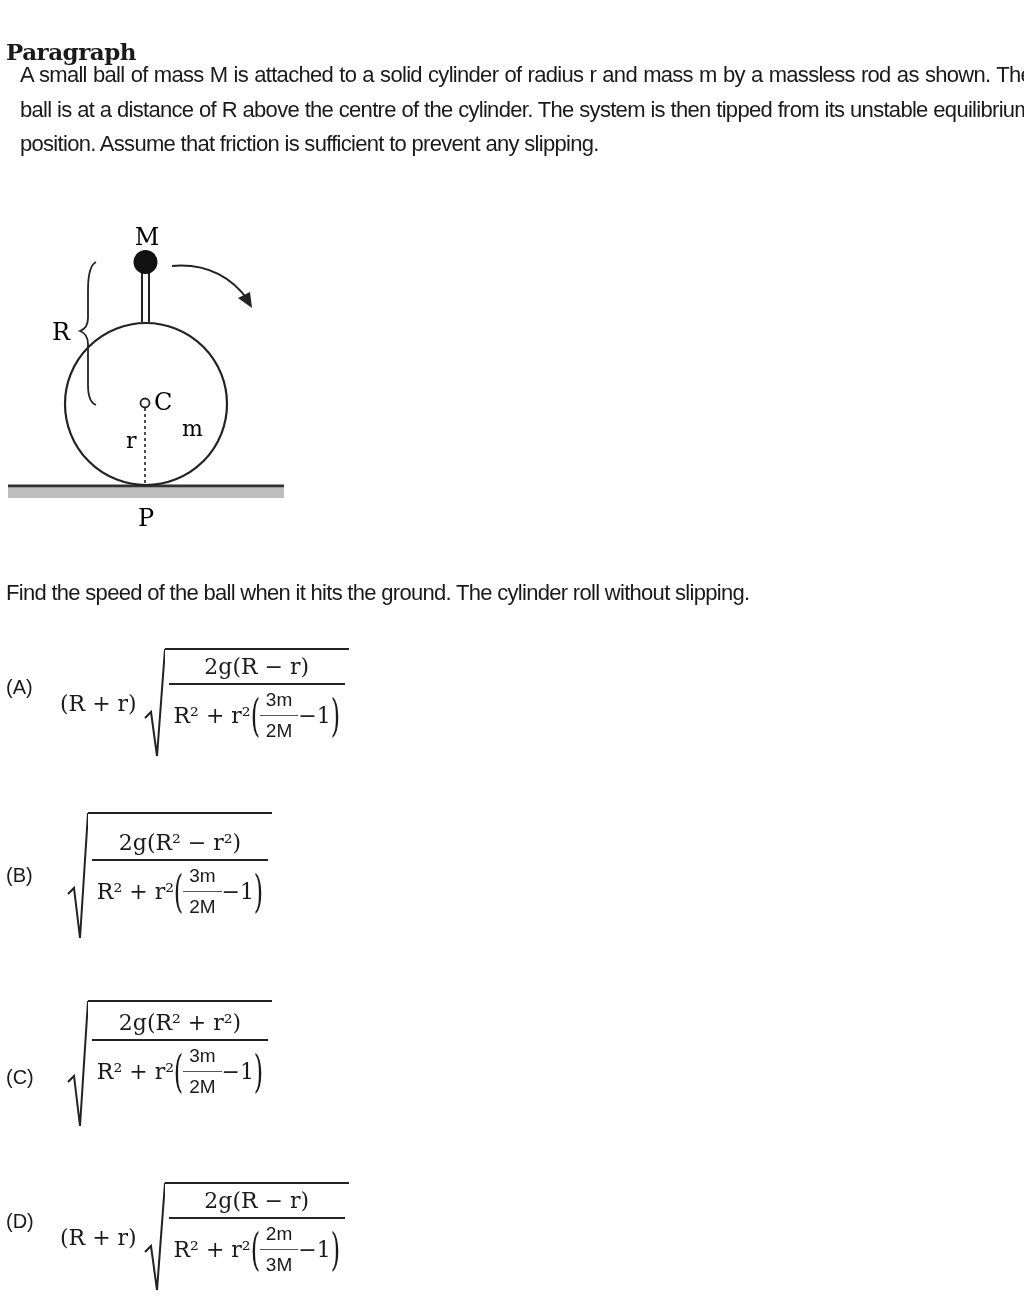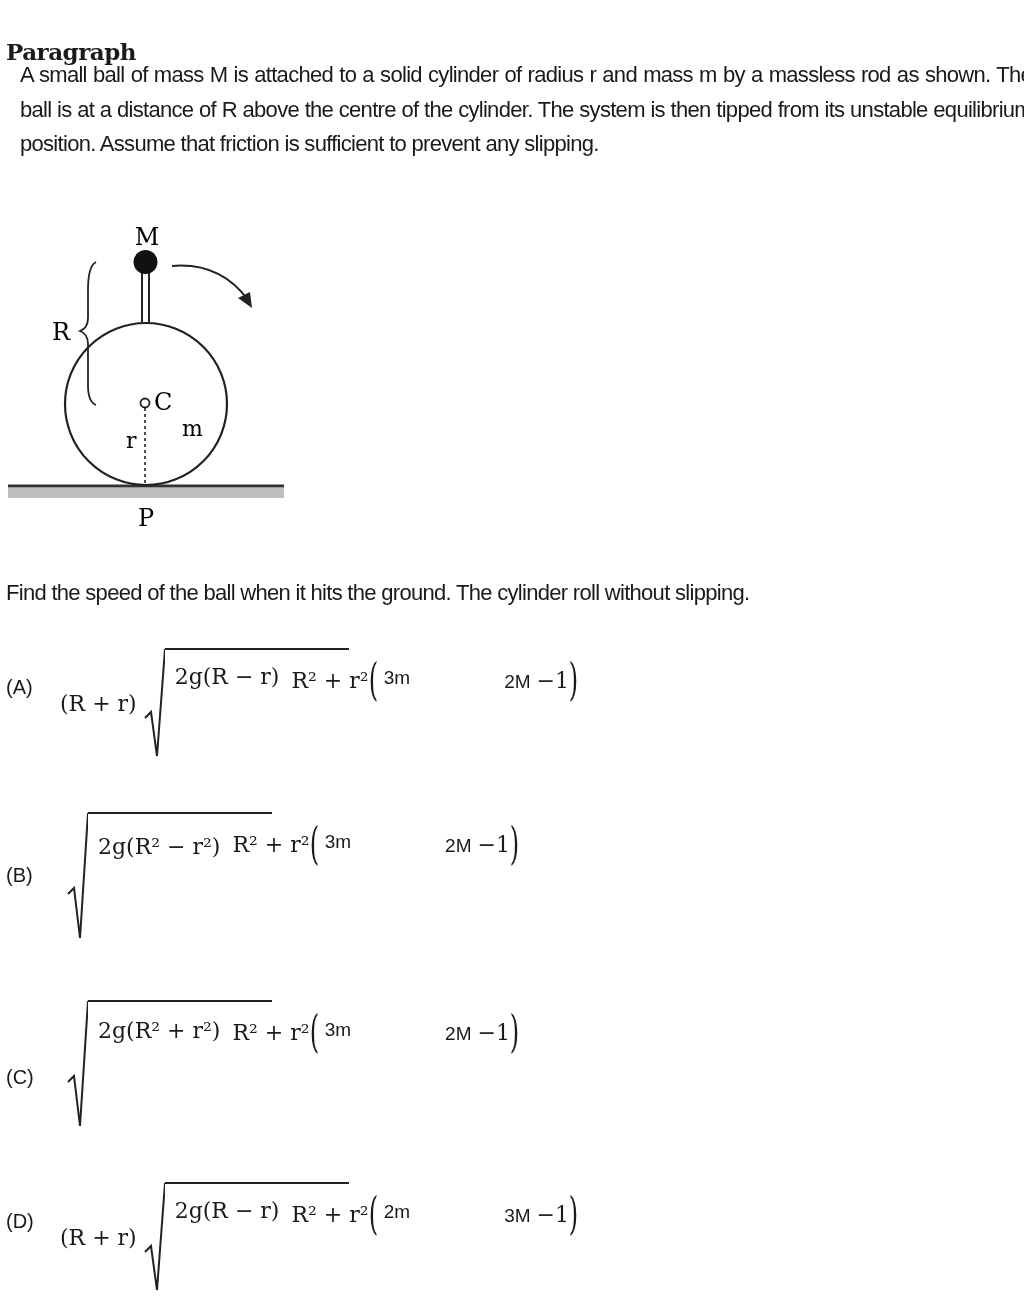--- a/index.html
+++ b/index.html
@@ -11,25 +11,25 @@
           line-height:34.5px; letter-spacing:-0.7px; text-align:justify; }
   .figure { position:absolute; left:0; top:210px; width:300px; height:330px; }
   .question { position:absolute; left:6px; top:580px; font-size:22px; letter-spacing:-0.7px; }
   .opt { position:absolute; left:6px; }
   .opt-label { position:absolute; left:0; font-size:20px; }
   .math { position:absolute; font-family:"DejaVu Serif", "Liberation Serif", serif; font-size:22px; }
   .mrow { display:flex; align-items:center; white-space:nowrap; }
   .sqrt { display:flex; align-items:stretch; }
   .sqrt-sign { width:22px; position:relative; }
   .sqrt-body { border-top:2px solid #222; padding:4px 4px 0 4px; }
-  .frac { display:inline-flex; flex-direction:row; align-items:center; vertical-align:middle; }
+  .frac { display:inline-flex; flex-direction:column; align-items:center; vertical-align:middle; }
   .frac .num { padding:0 6px 4px 6px; text-align:center; }
   .frac .bar { height:2px; background:#222; align-self:stretch; }
   .frac .den { padding:4px 6px 0 6px; text-align:center; }
-  .small-frac { font-size:19px; font-family:"Liberation Sans", sans-serif;gap:41px; }
+  .small-frac { font-size:19px; font-family:"Liberation Sans", sans-serif; }
   .small-frac .bar { height:1px; background:#555; }
   .bp { font-size:44px; font-weight:100; line-height:1; display:inline-block; transform:scaleX(0.55); margin:0 -4px; }
 </style>
 </head>
 <body>
 
 <div class="heading">Paragraph</div>
 <div class="para">A small ball of mass M is attached to a solid cylinder of radius r and mass m by a massless rod as shown. The ball is at a distance of R above the centre of the cylinder. The system is then tipped from its unstable equilibrium position. Assume that friction is sufficient to prevent any slipping.</div>
 
 <svg class="figure" viewBox="0 210 300 330" width="300" height="330">

